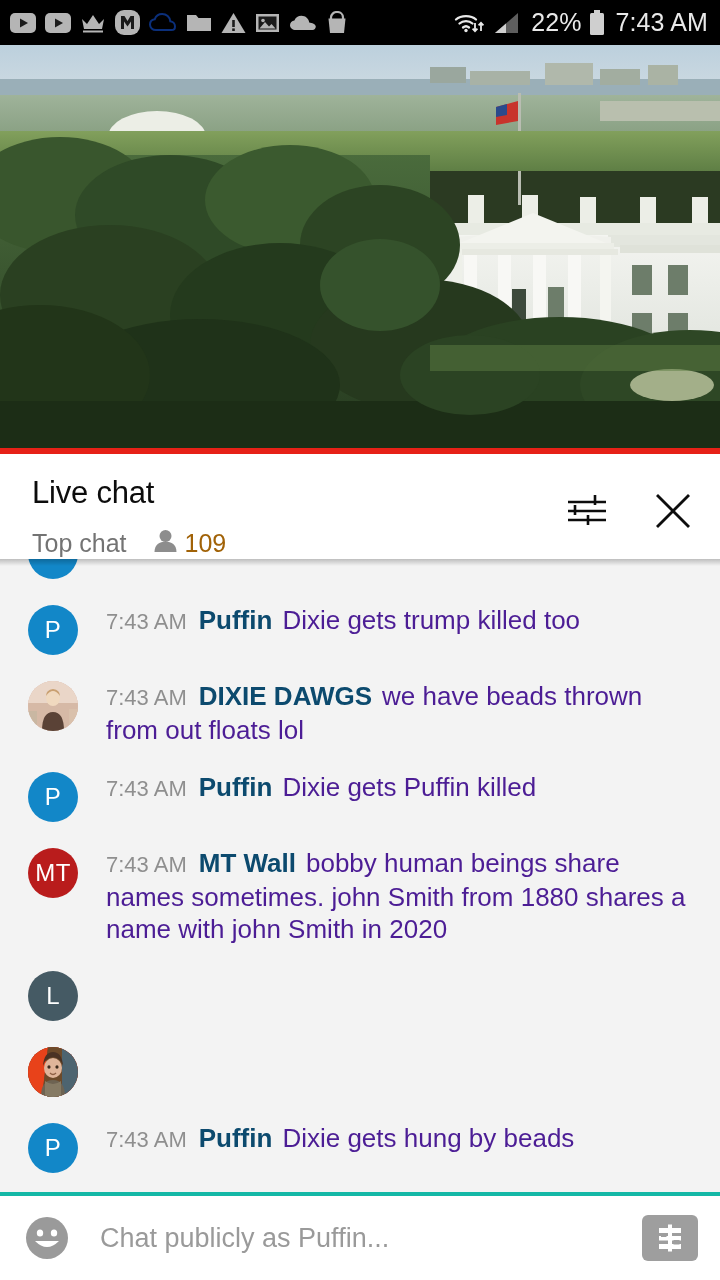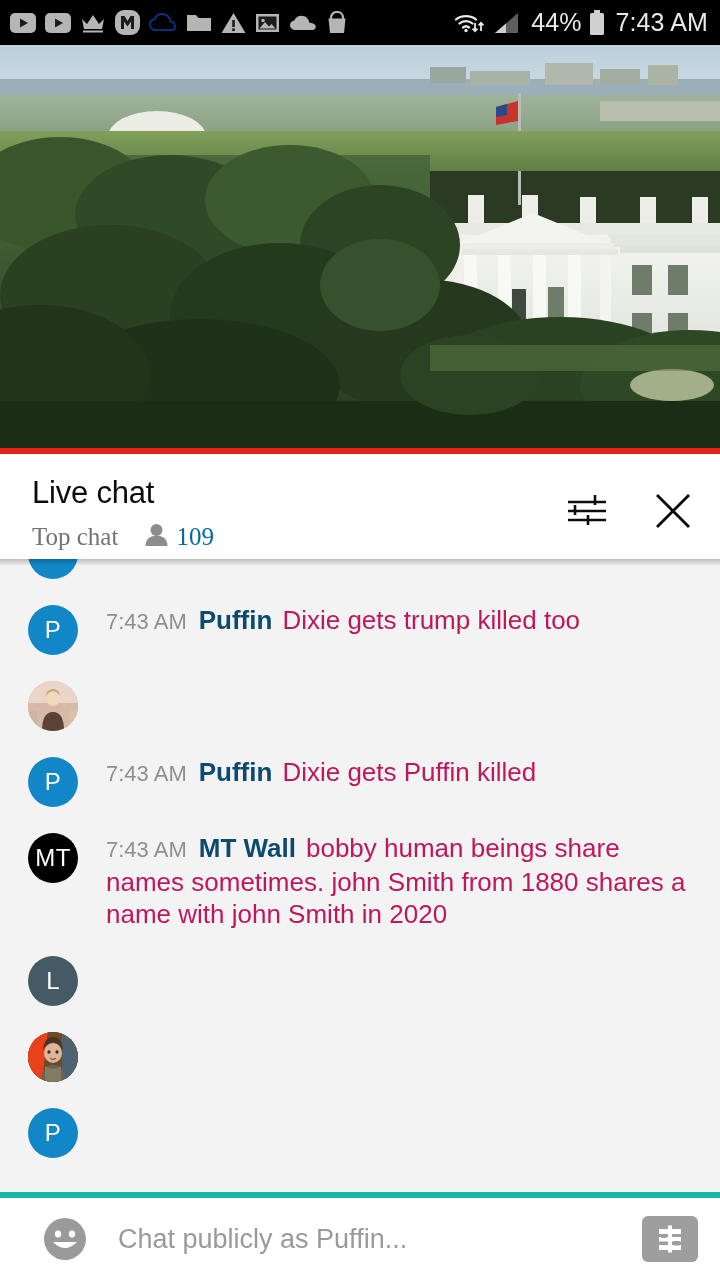--- a/index.html
+++ b/index.html
@@ -42,24 +42,24 @@
   .chat-header{
     position:absolute; top:454px; left:0; width:720px; height:105px;
     background:#ffffff; display:flex; align-items:flex-start;
     padding:20px 24px 0 32px;
   }
   .ch-left{ flex:1; }
   .ch-title{
     font-size:31px; color:#0c0c0c; font-weight:400;
     line-height:38px; letter-spacing:-.2px;
   }
-  .ch-sub{ display:flex; align-items:flex-end; margin-top:10px;font-family:Liberation Serif, serif; }
+  .ch-sub{ display:flex; align-items:flex-end; margin-top:16px; }
   .ch-subtext{ font-size:25px; color:#737373; line-height:30px; }
   .ch-viewers{ display:flex; align-items:center; margin-left:26px; gap:7px; }
-  .ch-count{ font-size:25px; color:#0369a1; line-height:30px; }
+  .ch-count{ font-size:25px; color:#a16207; line-height:30px; }
   .ch-actions{ display:flex; align-items:center; gap:40px; padding-top:14px; }
   .ch-btn{ display:flex; align-items:center; justify-content:center;
            width:46px; height:46px; cursor:pointer; }
 
   
   .chat-list{
     position:absolute; top:559px; left:0; width:720px; height:633px;
     background:#f3f3f3; overflow:hidden;
   }
   .list-shadow{
@@ -82,31 +82,31 @@
     line-height:1; user-select:none;
   }
   .avatar svg{ position:absolute; inset:0; width:50px; height:50px; }
   .msg-body{ flex:1; padding-top:1px; }
   .msg-line{
     font-size:26px; line-height:32px; color:#0b0b0b;
     word-wrap:break-word;
   }
   .msg-time{ color:#8f8f8f; font-size:22px; margin-right:12px; }
   .msg-author{ color:#0c4a6e; font-weight:bold; margin-right:10px; }
-  .msg-text{ color:#be185d; }
+  .msg-text{ color:#4c1d95; }
 
   
   .msg-partial{ margin-top:-44px; }
 
   
   .inputbar{
     position:absolute; top:1192px; left:0; width:720px; height:88px;
     background:#ffffff; display:flex; align-items:center;
-    padding:0 22px 0 40px;
-    border-top:6px solid #14b8a6;
+    padding:0 22px 0 22px;
+    border-top:4px solid #14b8a6;
   }
   .emoji-btn{ width:50px; height:50px; flex:0 0 50px; display:flex;
               align-items:center; justify-content:center; cursor:pointer; }
   .chat-input{
     flex:1; border:none; outline:none; background:transparent;
     font-family:"Liberation Sans", sans-serif;
     font-size:27px; color:#212121; margin-left:28px;
   }
   .chat-input::placeholder{ color:#9a9a9a; }
   .money-btn{
@@ -204,21 +204,21 @@
           <path d="M22 13 L22 21 M19.6 18.6 L22 21.2 L24.4 18.6" fill="none" stroke="#e9e9e9" stroke-width="1.8"></path>
           <path d="M28 21 L28 13 M25.6 15.4 L28 12.8 L30.4 15.4" fill="none" stroke="#e9e9e9" stroke-width="1.8"></path>
         </svg>
       </span>
       <span class="sb-icon" style="margin-right:6px;">
         <svg width="28" height="26" viewBox="0 0 28 26">
           <path d="M2 23 L25 3 L25 23 Z" fill="#5e5e5e"></path>
           <path d="M2 23 L13 13.4 L13 23 Z" fill="#cfcfcf"></path>
         </svg>
       </span>
-      <span class="sb-text sb-pct">44%</span>
+      <span class="sb-text sb-pct">22%</span>
       <span class="sb-icon" style="margin-right:6px;">
         <svg width="18" height="27" viewBox="0 0 18 27">
           <rect x="6" y="1" width="6" height="3" fill="#cfcfcf"></rect>
           <rect x="2" y="4" width="14" height="22" rx="1.5" fill="#cfcfcf"></rect>
         </svg>
       </span>
       <span class="sb-text">7:43 AM</span>
     </div>
   </div>
 
@@ -420,35 +420,40 @@
           <rect width="50" height="50" fill="#e3c8bd"></rect>
           <rect x="0" y="0" width="50" height="22" fill="#ead6c8"></rect>
           <rect x="0" y="22" width="50" height="28" fill="#d6b9a6"></rect>
           <ellipse cx="25" cy="17" rx="7" ry="8" fill="#f0d9bf"></ellipse>
           <path d="M18 15 Q25 5 32 15 Q32 9 25 8 Q18 9 18 15 Z" fill="#c9a071"></path>
           <path d="M14 50 Q14 31 25 31 Q36 31 36 50 Z" fill="#5a4236"></path>
           <rect x="0" y="30" width="9" height="20" fill="#c9b7a2"></rect>
           <rect x="41" y="28" width="9" height="22" fill="#d9c0ab"></rect>
         </svg>
       </div>
+      <div class="msg-body">
+        <div class="msg-line">
+          <span class="msg-time">7:43 AM</span><span class="msg-author">DIXIE DAWGS</span><span class="msg-text">we have beads thrown from out floats lol</span>
+        </div>
+      </div>
     </div>
 
     <div class="msg">
       <div class="avatar" style="background:#1287c8;">
         <span class="initials">P</span>
       </div>
       <div class="msg-body">
         <div class="msg-line">
           <span class="msg-time">7:43 AM</span><span class="msg-author">Puffin</span><span class="msg-text">Dixie gets Puffin killed</span>
         </div>
       </div>
     </div>
 
     <div class="msg">
-      <div class="avatar" style="background:#000000;">
+      <div class="avatar" style="background:#b91c1c;">
         <span class="initials">MT</span>
       </div>
       <div class="msg-body">
         <div class="msg-line">
           <span class="msg-time">7:43 AM</span><span class="msg-author">MT Wall</span><span class="msg-text">bobby human beings share names sometimes. john Smith from 1880 shares a name with john Smith in 2020</span>
         </div>
       </div>
     </div>
 
     <div class="msg">
@@ -472,20 +477,25 @@
           <path d="M13 50 Q13 33 25 33 Q37 33 37 50 Z" fill="#6d6352"></path>
           <path d="M17 34 Q25 40 33 34 L33 50 L17 50 Z" fill="#857a64"></path>
         </svg>
       </div>
     </div>
 
     <div class="msg">
       <div class="avatar" style="background:#1287c8;">
         <span class="initials">P</span>
       </div>
+      <div class="msg-body">
+        <div class="msg-line">
+          <span class="msg-time">7:43 AM</span><span class="msg-author">Puffin</span><span class="msg-text">Dixie gets hung by beads</span>
+        </div>
+      </div>
     </div>
   </div>
 
   <div class="inputbar">
     <div class="emoji-btn">
       <svg width="50" height="50" viewBox="0 0 50 50">
         <circle cx="25" cy="25" r="21" fill="#9a9a9a"></circle>
         <ellipse cx="18" cy="20" rx="3.2" ry="3.6" fill="#ffffff"></ellipse>
         <ellipse cx="32" cy="20" rx="3.2" ry="3.6" fill="#ffffff"></ellipse>
         <path d="M13 28 Q25 40 37 28 Z" fill="#ffffff"></path>

